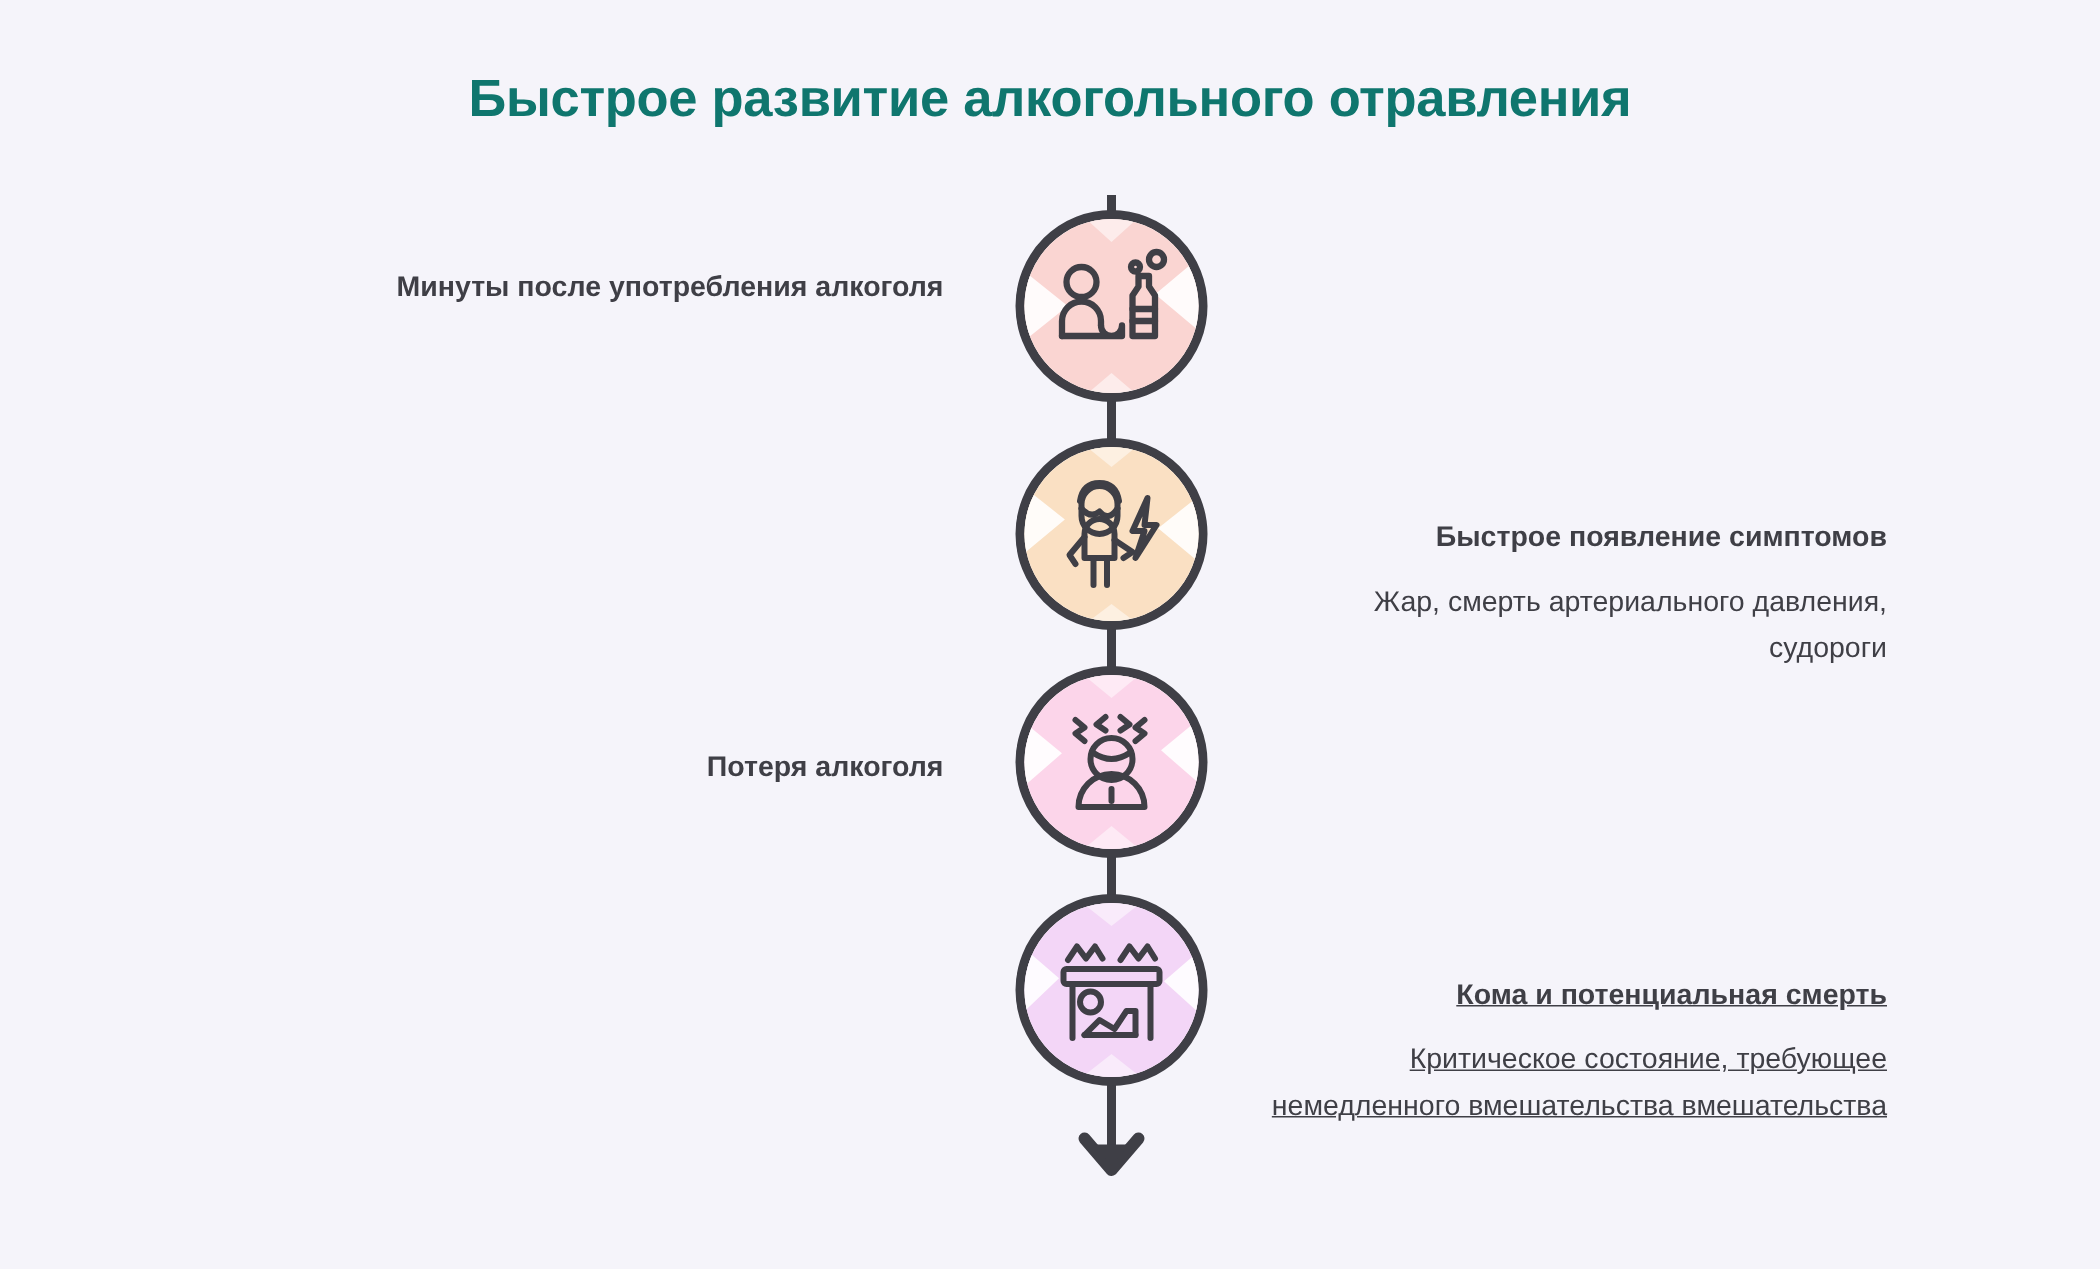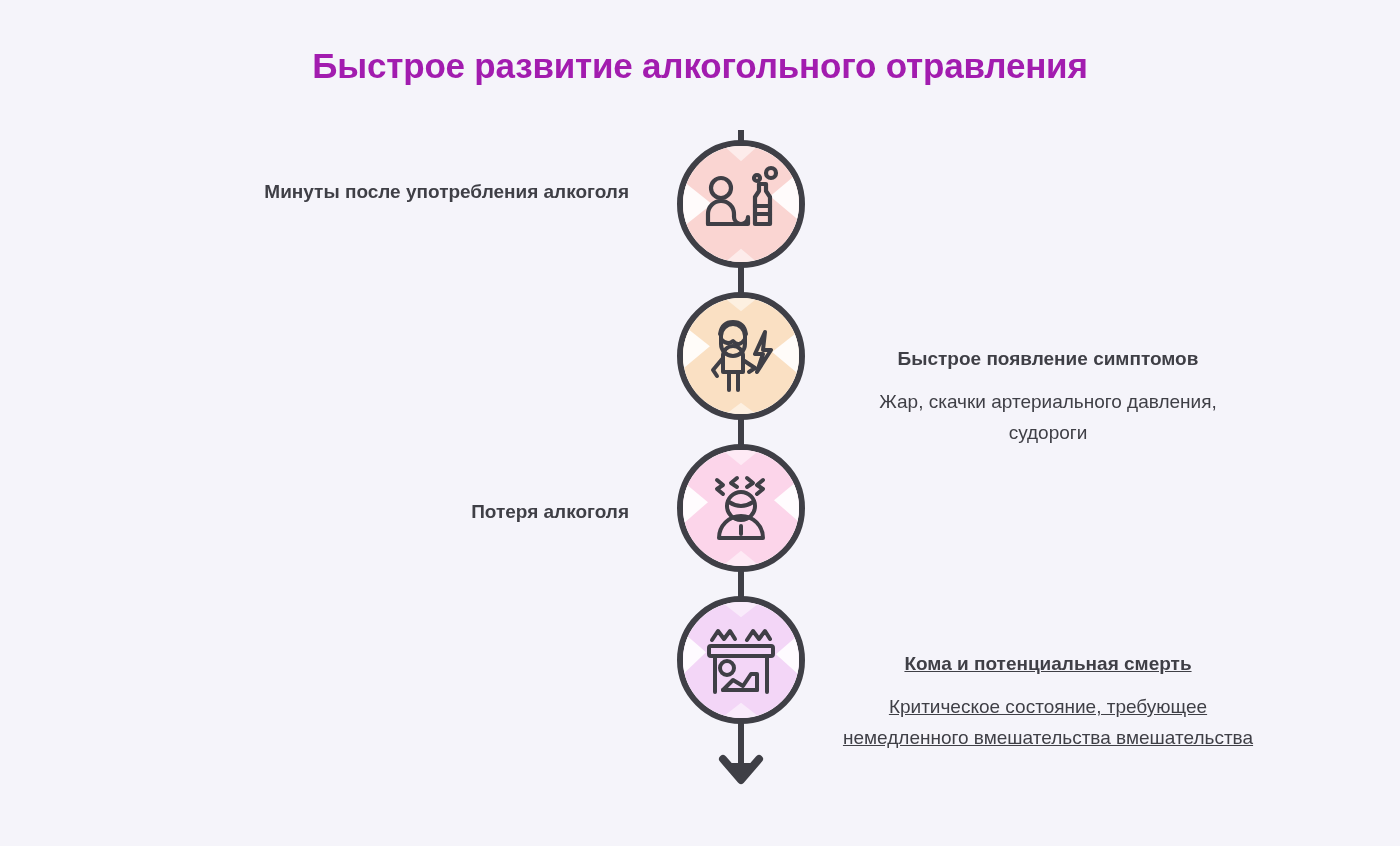--- a/index.html
+++ b/index.html
@@ -21,21 +21,21 @@
   
   .page-title {
     position: absolute;
     top: 46px;
     left: 0;
     width: 1400px;
     text-align: center;
     font-size: 35px;
     font-weight: bold;
     letter-spacing: -0.2px;
-    color: #a21caf;
+    color: #0f766e;
     white-space: nowrap;
   }
 
   
   .timeline {
     position: absolute;
     top: 130px;
     left: 0;
     width: 1400px;
     height: 680px;
@@ -78,21 +78,21 @@
   #node-1 { top: 162px; }
   #node-2 { top: 314px; }
   #node-3 { top: 466px; }
 
   
   .step-text {
     position: absolute;
     width: 420px;
   }
   .step-text.left  { left: 163px;  text-align: right; }
-  .step-text.right { left: 792px;  text-align: center;  }
+  .step-text.right { left: 792px;  text-align: right;  }
 
   .step-title {
     font-size: 19px;
     font-weight: bold;
     line-height: 27px;
     color: #3f3f46;
   }
   .step-desc {
     margin-top: 16px;
     font-size: 19px;
@@ -227,21 +227,21 @@
       <path d="M 24 72 L 58 72"></path>
     </svg>
   </div>
 
   <div class="step-text left" id="text-0">
     <div class="step-title">Минуты после употребления алкоголя</div>
   </div>
 
   <div class="step-text right" id="text-1">
     <div class="step-title">Быстрое появление симптомов</div>
-    <div class="step-desc">Жар, скачки артериального давления, судороги</div>
+    <div class="step-desc">Жар, смерть артериального давления, судороги</div>
   </div>
 
   <div class="step-text left" id="text-2">
     <div class="step-title">Потеря алкоголя</div>
   </div>
 
   <div class="step-text right" id="text-3">
     <div class="step-title">Кома и потенциальная смерть</div>
     <div class="step-desc">Критическое состояние, требующее немедленного вмешательства вмешательства</div>
   </div>

